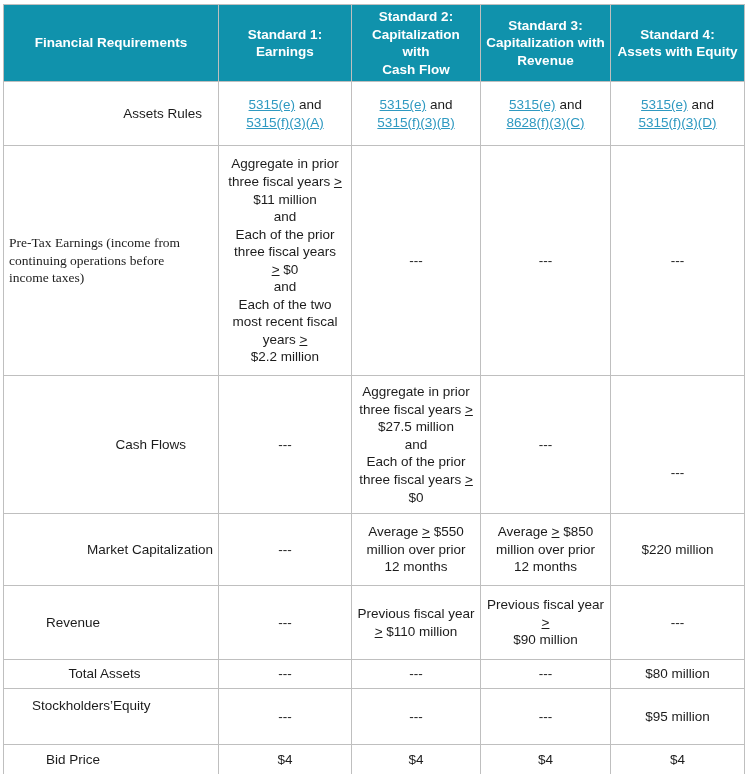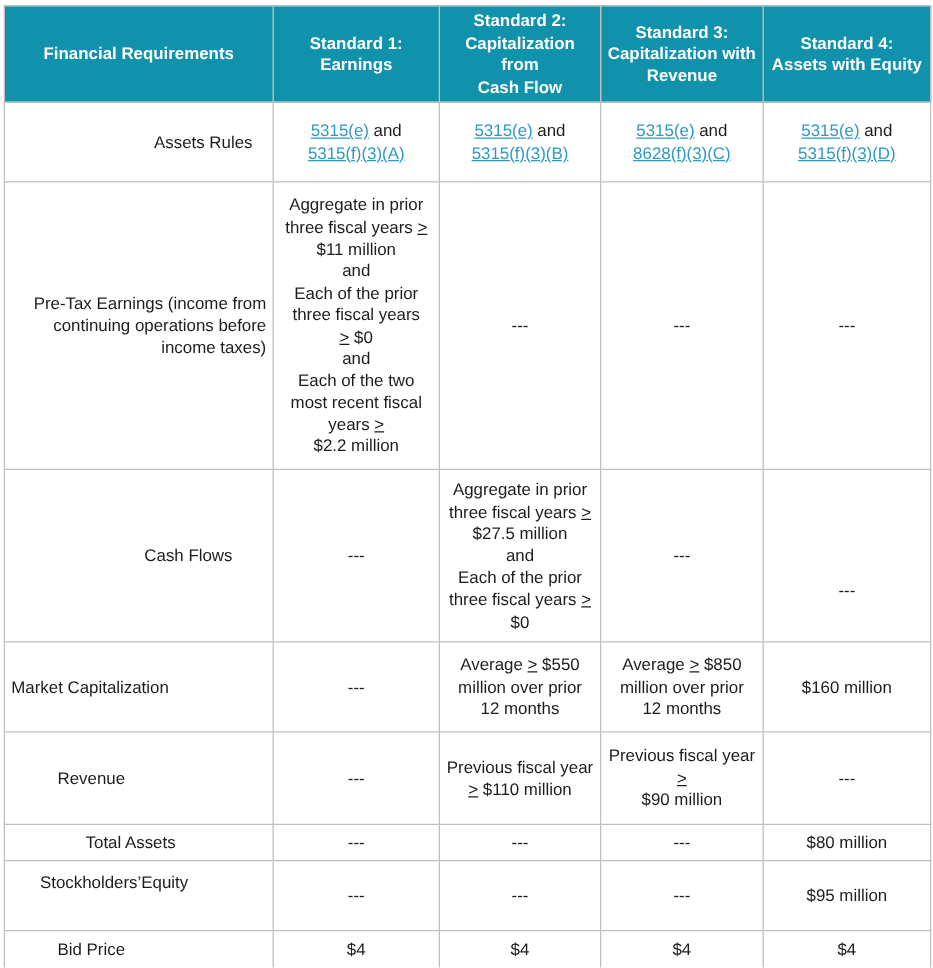--- a/index.html
+++ b/index.html
@@ -57,23 +57,23 @@
   .row-pre-tax td              { height: 230px; }
   .row-cash-flows td           { height: 138px; }
   .row-market-cap td           { height: 72px; }
   .row-revenue td              { height: 74px; }
   .row-total-assets td         { height: 29px; }
   .row-stockholders-equity td  { height: 56px; }
   .row-bid-price td            { height: 31px; }
 
   
   .row-listing-rules td.label       { text-align: right; padding-right: 16px; }
-  .row-pre-tax td.label             { text-align: right; }
+  .row-pre-tax td.label             { text-align: left; font-family: Liberation Serif, serif; }
   .row-cash-flows td.label          { text-align: right; padding-right: 32px; }
-  .row-market-cap td.label          { text-align: left; }
+  .row-market-cap td.label          { text-align: right; }
   .row-revenue td.label             { text-align: left; padding-left: 42px; }
   .row-total-assets td.label        { padding-right: 18px; }
   .row-stockholders-equity td.label { text-align: left; padding-left: 28px; vertical-align: top; padding-top: 8px; }
   .row-bid-price td.label           { text-align: left; padding-left: 42px; }
 
   
   .row-cash-flows td.c4 { vertical-align: bottom; padding-bottom: 32px; }
 </style>
 </head>
 <body>
@@ -86,21 +86,21 @@
       <col style="width:129px">
       <col style="width:130px">
       <col style="width:134px">
     </colgroup>
     <thead>
         <tr>
           <th>Financial Requirements</th>
           <th>Standard 1:
 Earnings</th>
           <th>Standard 2:
-Capitalization from
+Capitalization with
 Cash Flow</th>
           <th>Standard 3:
 Capitalization with
 Revenue</th>
           <th>Standard 4:
 Assets with Equity</th>
         </tr>
       </thead>
     <tbody>
         <tr class="row-listing-rules">
@@ -124,21 +124,21 @@
           <td class="c1">---</td>
           <td class="c2">Aggregate in prior<br>three fiscal years <span class="gte">&gt;</span><br>$27.5 million<br>and<br>Each of the prior<br>three fiscal years <span class="gte">&gt;</span><br>$0</td>
           <td class="c3">---</td>
           <td class="c4">---</td>
         </tr>
         <tr class="row-market-cap">
           <td class="label">Market Capitalization</td>
           <td class="c1">---</td>
           <td class="c2">Average <span class="gte">&gt;</span> $550<br>million over prior<br>12 months</td>
           <td class="c3">Average <span class="gte">&gt;</span> $850<br>million over prior<br>12 months</td>
-          <td class="c4">$160 million</td>
+          <td class="c4">$220 million</td>
         </tr>
         <tr class="row-revenue">
           <td class="label">Revenue</td>
           <td class="c1">---</td>
           <td class="c2">Previous fiscal year<br><span class="gte">&gt;</span> $110 million</td>
           <td class="c3">Previous fiscal year<br><span class="gte">&gt;</span><br>$90 million</td>
           <td class="c4">---</td>
         </tr>
         <tr class="row-total-assets">
           <td class="label">Total Assets</td>

